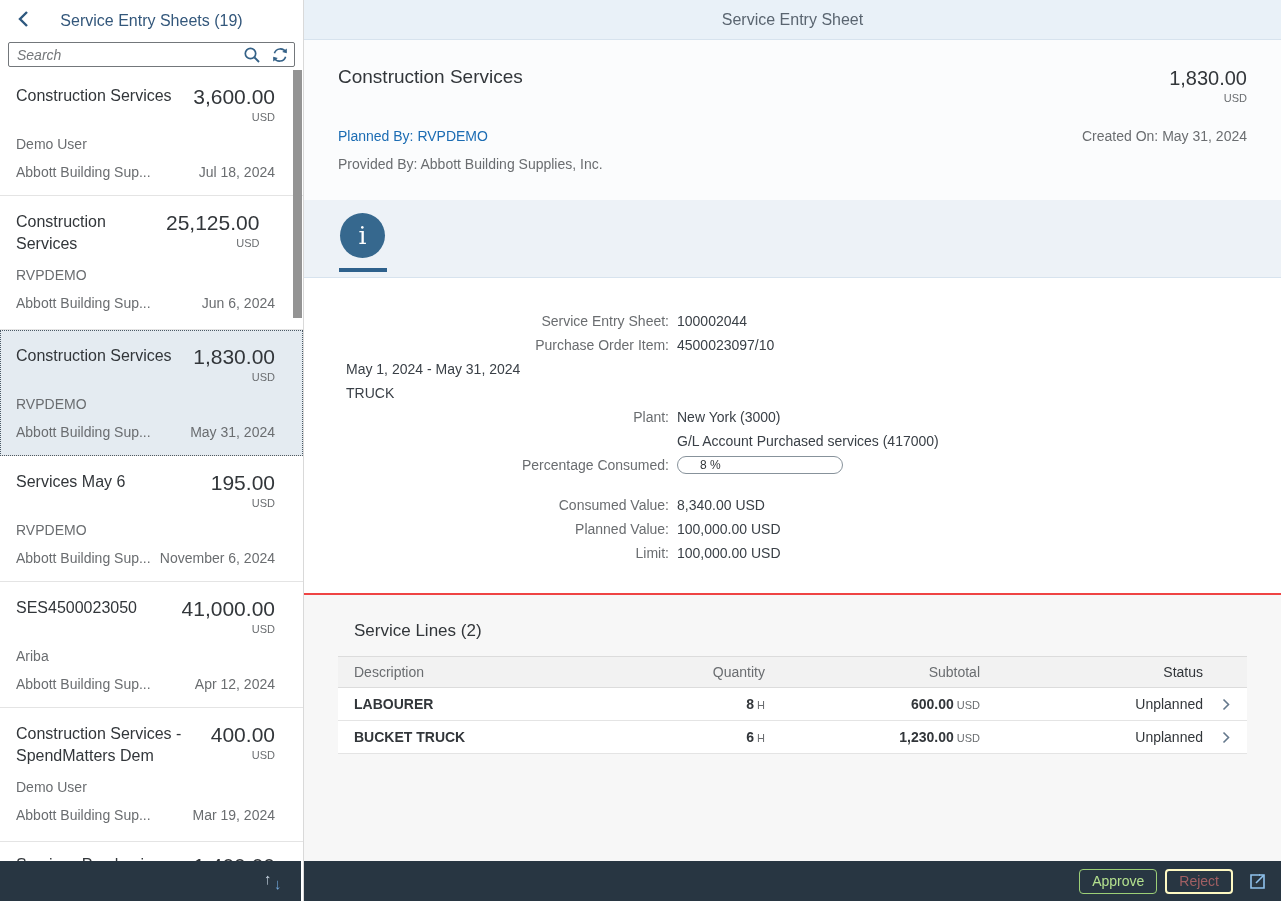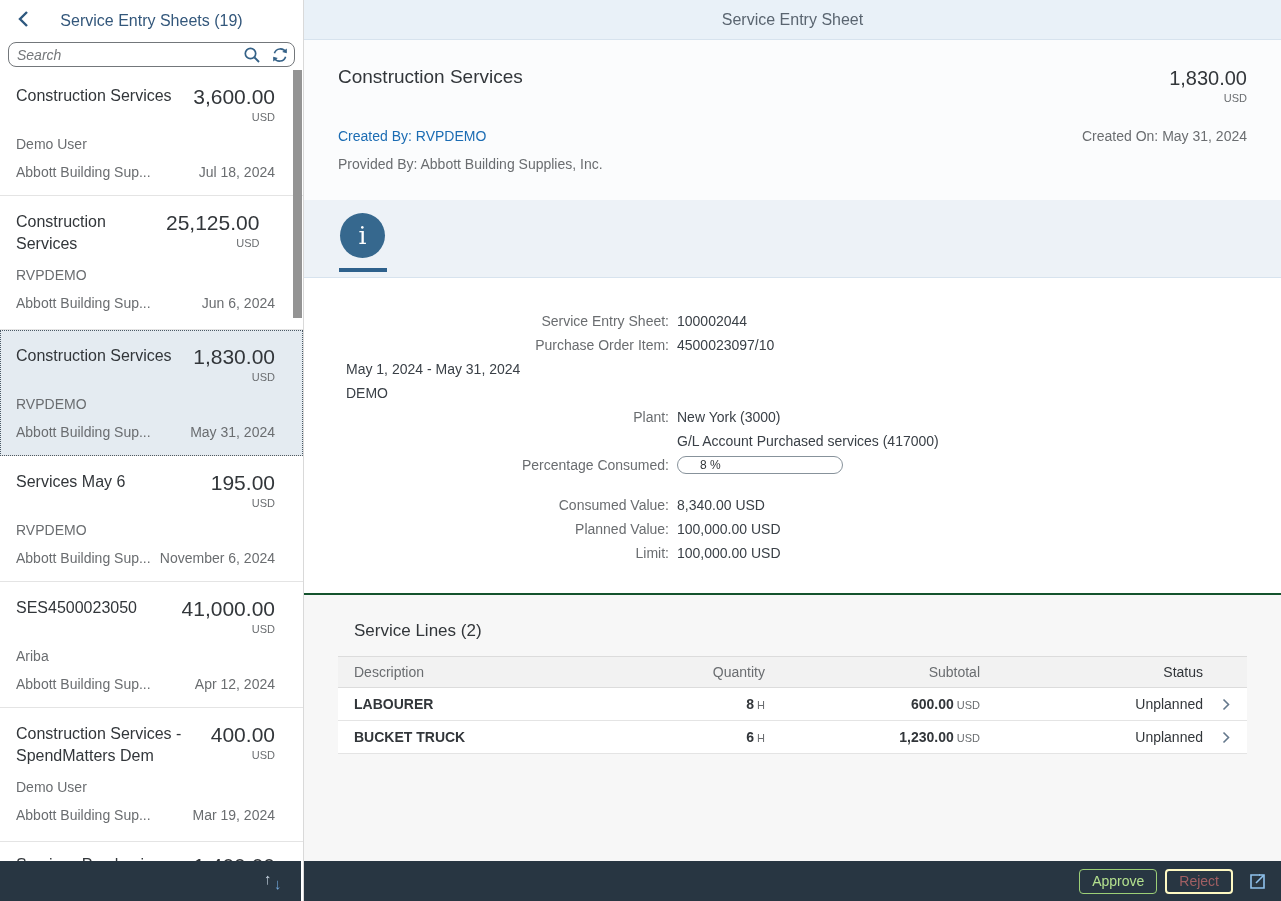--- a/index.html
+++ b/index.html
@@ -8,21 +8,21 @@
   .app { display:flex; width:1281px; height:901px; }
 
   
   .left { width:304px; height:901px; display:flex; flex-direction:column; background:#fff;
           border-right:1px solid #d9d9d9; flex-shrink:0; }
   .l-header { height:42px; position:relative; display:flex; align-items:center; justify-content:center; }
   .back-btn { position:absolute; left:10px; top:8px; width:26px; height:26px; display:flex;
               align-items:center; justify-content:center; cursor:pointer; }
   .l-title { font-size:16px; color:#33577b; }
   .l-search { height:28px; padding:0 8px; position:relative; }
-  .l-search input { width:100%; height:25px; border:1px solid #73777b; border-radius:8px;
+  .l-search input { width:100%; height:25px; border:1px solid #73777b; border-radius:2px;
                     padding:0 56px 0 8px; font-size:14px; color:#32363a; outline:none;
                     font-family:"Liberation Sans", sans-serif; }
   .l-search input::placeholder { font-style:italic; color:#74777a; }
   .search-ico { position:absolute; right:42px; top:4px; cursor:pointer; }
   .refresh-ico { position:absolute; right:14px; top:4px; cursor:pointer; }
 
   .l-list { flex:1; overflow:hidden; position:relative; background:#fff; }
   .scroll-thumb { position:absolute; right:1px; top:0; width:9px; height:248px; background:#949494; }
   .item { padding:15px 28px 0 16px; border-bottom:1px solid #e4e4e4; cursor:pointer; }
   .item.h126 { height:126px; } .item.h134 { height:134px; }
@@ -70,21 +70,21 @@
   .form { height:315px; background:#fff; padding:33px 34px 0; }
   .f-row { display:flex; margin-bottom:4px; }
   .f-label { width:331px; text-align:right; font-size:14px; line-height:20px; color:#6a6d70; flex-shrink:0; }
   .f-value { margin-left:8px; font-size:14px; line-height:20px; color:#3a4047; }
   .f-row.progress-row { margin-bottom:20px; align-items:center; }
   .progress { margin-left:8px; width:166px; height:18px; border:1px solid #87929b; border-radius:9px;
               background:#fff; position:relative; overflow:hidden; }
   .progress-fill { height:100%; background:#5b6771; border-radius:9px 0 0 9px; }
   .progress-text { position:absolute; left:22px; top:1px; font-size:12px; color:#32363a; }
 
-  .section { flex:1; background:#f7f7f7; border-top:2px solid #14532d; padding:26px 34px 0; }
+  .section { flex:1; background:#f7f7f7; border-top:2px solid #ef4444; padding:26px 34px 0; }
   .sec-title { margin-left:16px; font-size:17px; color:#32363a; margin-bottom:15px; }
   .tbl { width:100%; }
   .tbl-row { display:grid; grid-template-columns:1fr 130px 215px 225px 42px; align-items:center; }
   .tbl-head { background:#f2f2f2; border-top:1px solid #dcdcdc; border-bottom:1px solid #dcdcdc;
               height:32px; color:#6a6d70; font-size:14px; }
   .tbl-body-row { background:#fff; border-bottom:1px solid #e4e4e4; height:33px; }
   .c-desc { padding-left:16px; }
   .c-num { text-align:right; }
   .c-status { text-align:right; padding-right:2px; font-size:14px; color:#32363a; }
   .c-chev { display:flex; justify-content:center; }
@@ -254,21 +254,21 @@
 
     <div class="obj-header">
       <div class="obj-row1">
         <span class="obj-title">Construction Services</span>
         <span class="obj-amt-block">
           <div class="obj-amount">1,830.00</div>
           <div class="obj-cur">USD</div>
         </span>
       </div>
       <div class="obj-row2">
-        <span class="obj-link">Created By: RVPDEMO</span>
+        <span class="obj-link">Planned By: RVPDEMO</span>
         <span class="obj-createdon">Created On: May 31, 2024</span>
       </div>
       <div class="obj-row3">Provided By: Abbott Building Supplies, Inc.</div>
     </div>
 
     <div class="tabbar">
       <span class="tab-circle">
         <span class="tab-i">i</span>
       </span>
       <span class="tab-underline"></span>
@@ -280,21 +280,21 @@
         <span class="f-value">100002044</span>
       </div>
       <div class="f-row">
         <span class="f-label">Purchase Order Item:</span>
         <span class="f-value">4500023097/10</span>
       </div>
       <div class="f-row">
         <span class="f-value">May 1, 2024 - May 31, 2024</span>
       </div>
       <div class="f-row">
-        <span class="f-value">DEMO</span>
+        <span class="f-value">TRUCK</span>
       </div>
       <div class="f-row">
         <span class="f-label">Plant:</span>
         <span class="f-value">New York (3000)</span>
       </div>
       <div class="f-row">
         <span class="f-label"></span>
         <span class="f-value">G/L Account Purchased services (417000)</span>
       </div>
 

